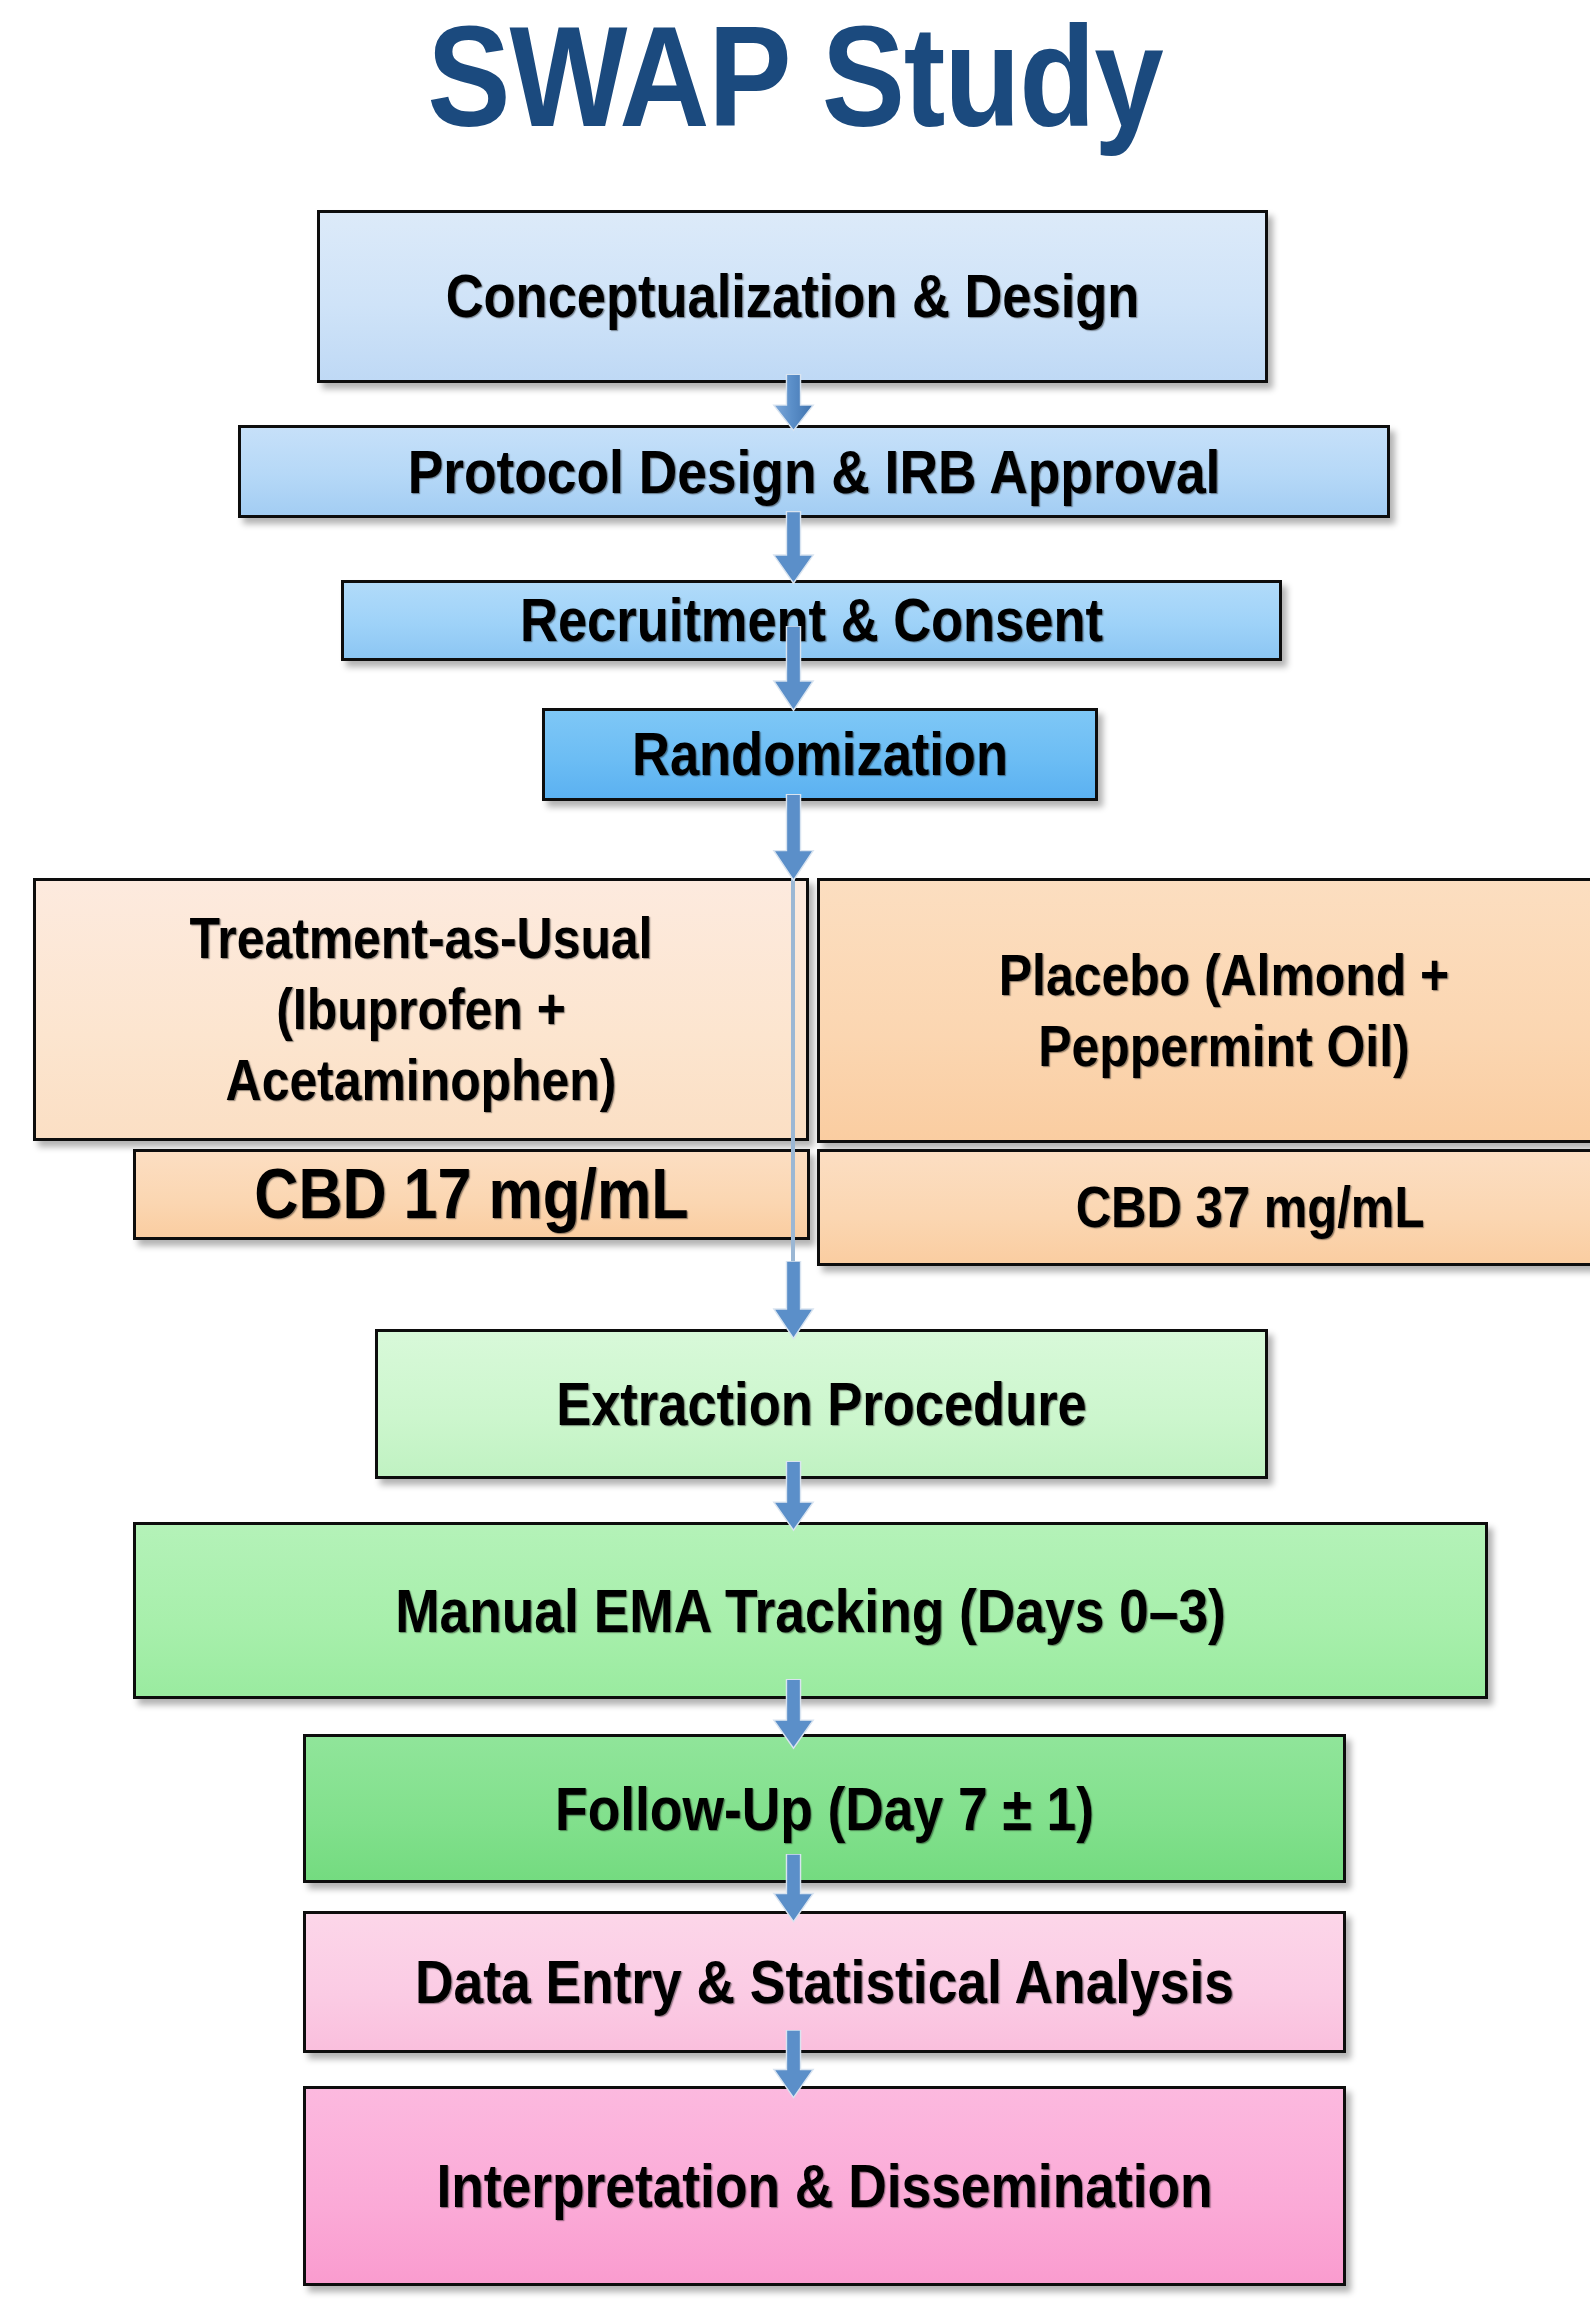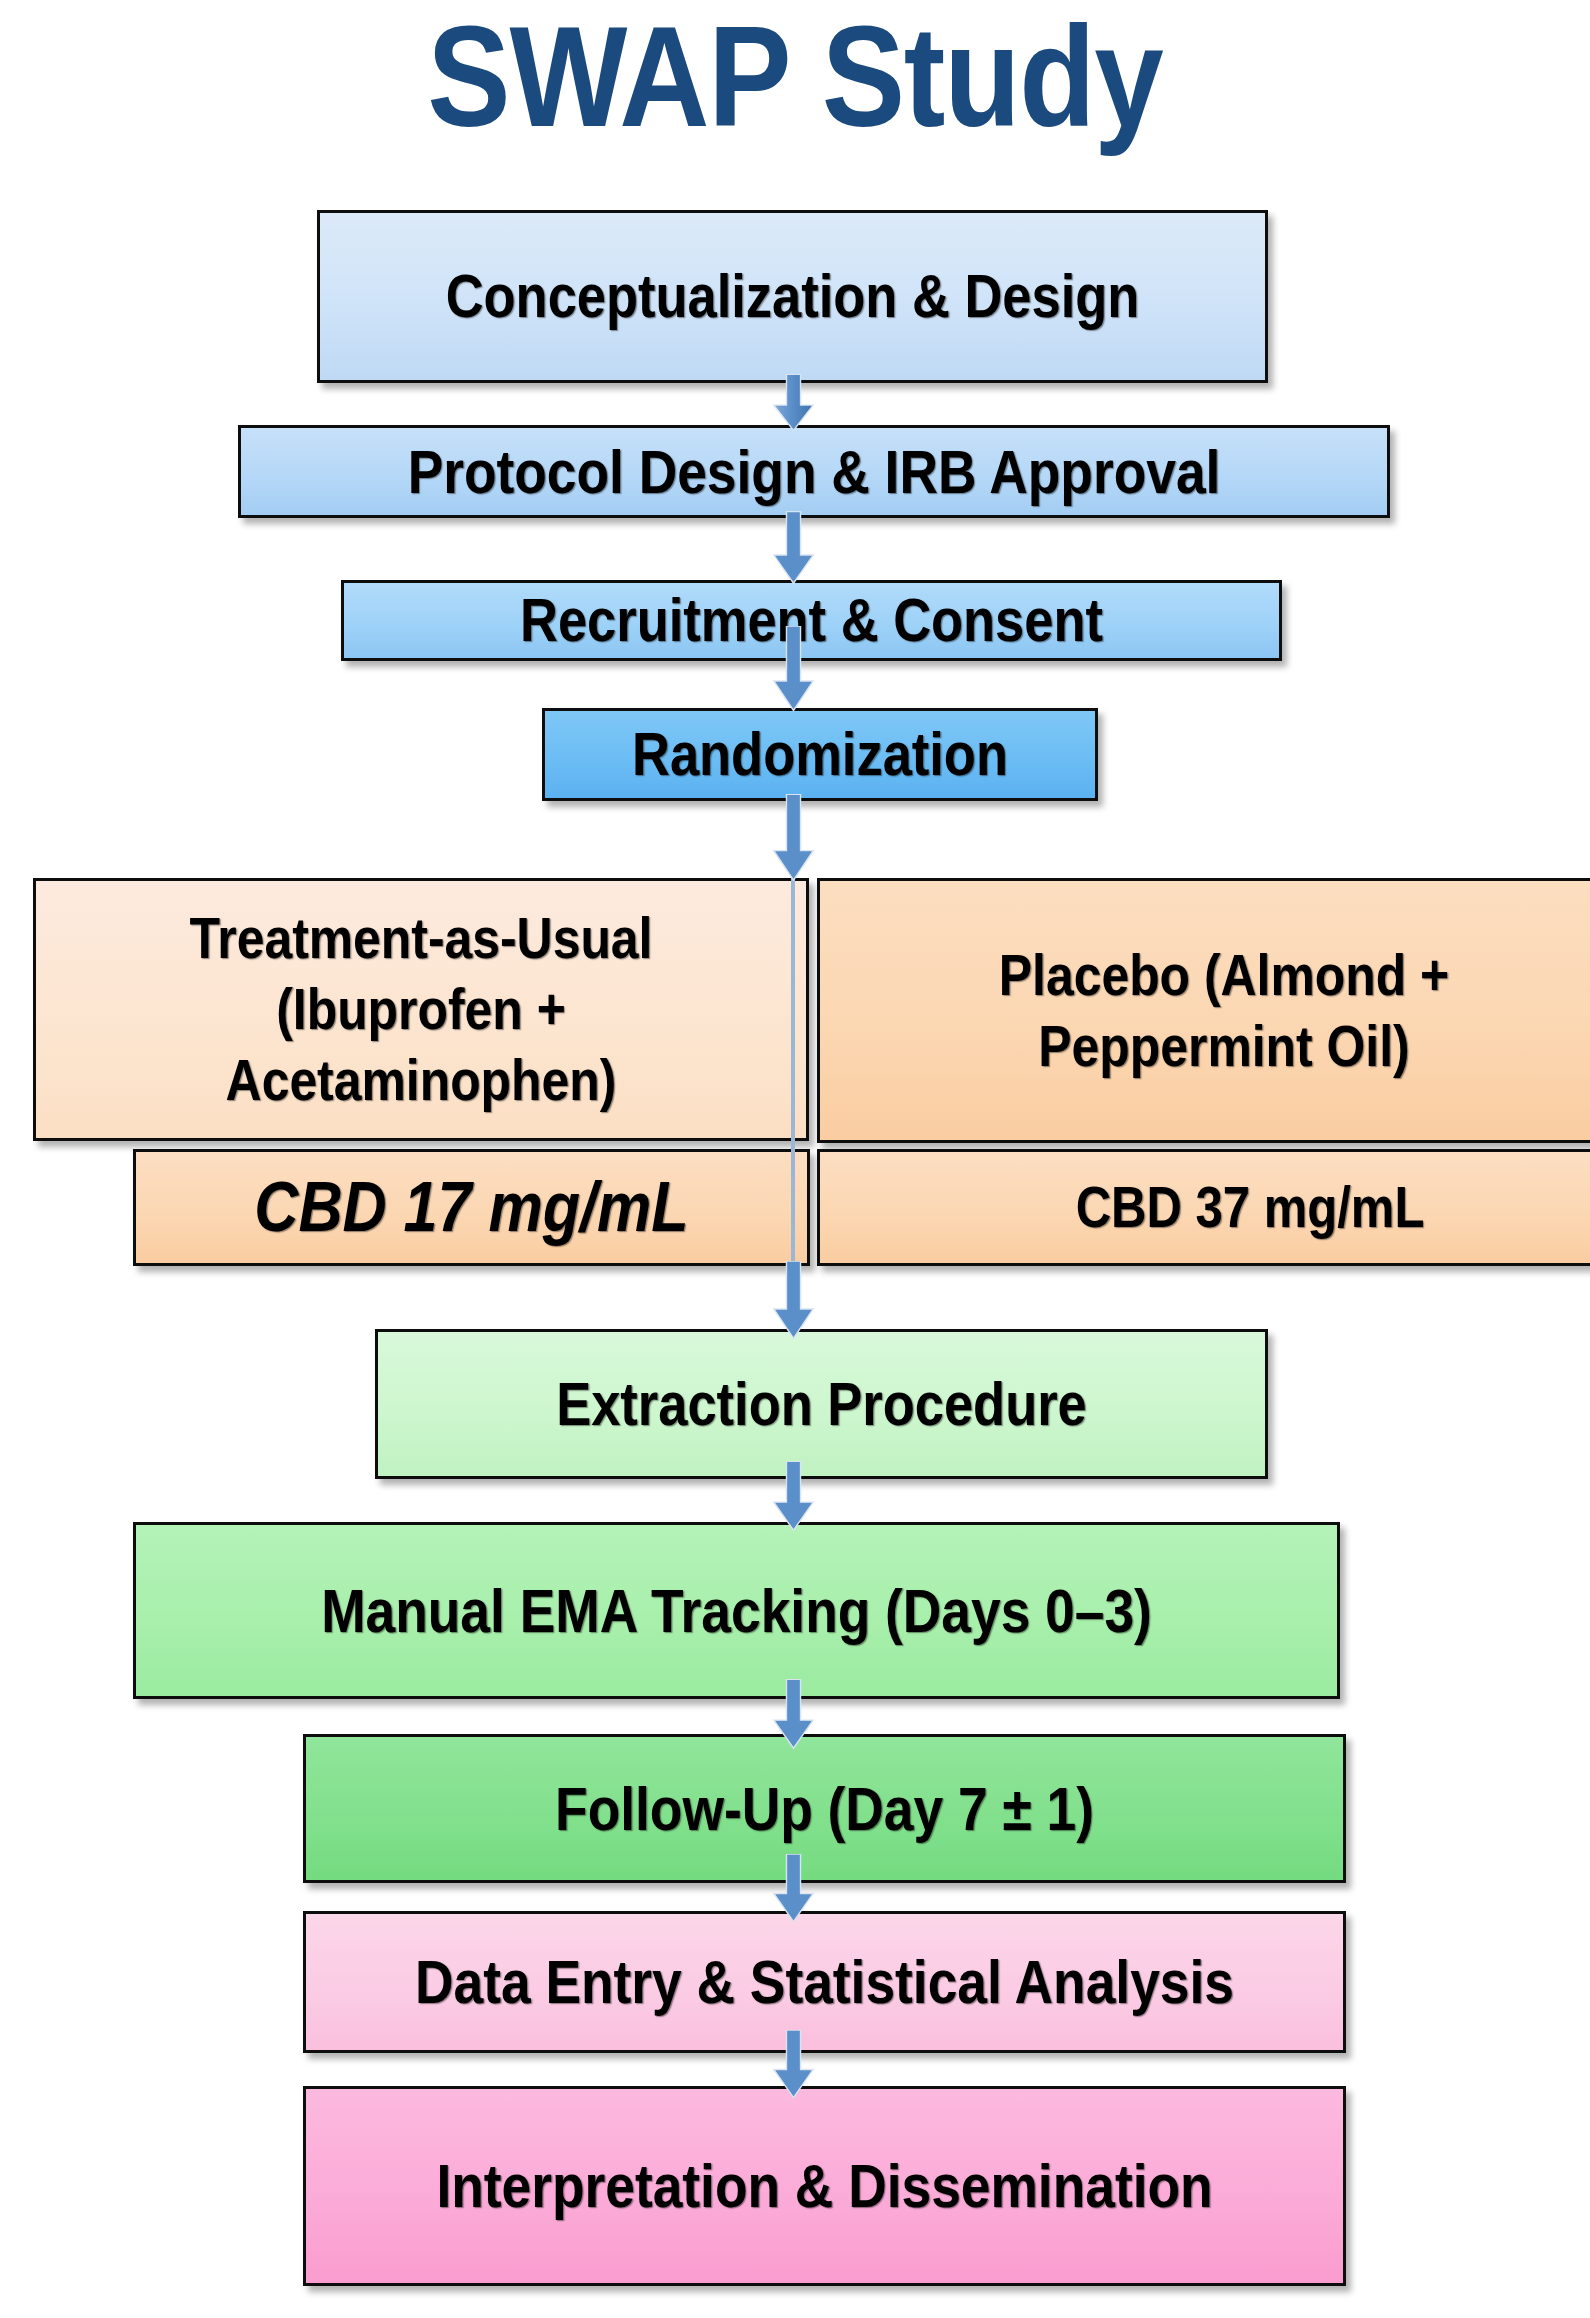--- a/index.html
+++ b/index.html
@@ -171,36 +171,36 @@
 (Ibuprofen +
 Acetaminophen)</span>
   </div>
 
   <div class="fbox" style="left:817px; top:878px; width:814px; height:265px;
               background:linear-gradient(180deg,#fcdec0 0%,#fbd6b1 60%,#facda1 100%);">
     <span class="lbl" style="font-size:58px;">Placebo (Almond +
 Peppermint Oil)</span>
   </div>
 
-  <div class="fbox" style="left:133px; top:1149px; width:677px; height:117px;
-              background:linear-gradient(180deg,#fcdec2 0%,#fbd6b1 60%,#facda1 100%);font-style:italic;">
+  <div class="fbox" style="left:133px; top:1149px; width:677px; height:91px;
+              background:linear-gradient(180deg,#fcdec2 0%,#fbd6b1 60%,#facda1 100%);">
     <span class="lbl" style="font-size:71px;">CBD 17 mg/mL</span>
   </div>
 
   <div class="fbox" style="left:817px; top:1149px; width:858px; height:117px;
               background:linear-gradient(180deg,#fcdec2 0%,#fbd6b1 60%,#facda1 100%);padding-left:8px;">
     <span class="lbl" style="font-size:57px;">CBD 37 mg/mL</span>
   </div>
 
   <div class="fbox" style="left:375px; top:1329px; width:893px; height:150px;
               background:linear-gradient(180deg,#d8f9d9 0%,#ccf6cd 60%,#c0f2c2 100%);">
     <span class="lbl" style="font-size:61px;">Extraction Procedure</span>
   </div>
 
-  <div class="fbox" style="left:133px; top:1522px; width:1207px; height:177px;
+  <div class="fbox" style="left:133px; top:1522px; width:1355px; height:177px;
               background:linear-gradient(180deg,#b4f2b8 0%,#a7efab 60%,#9aeba0 100%);">
     <span class="lbl" style="font-size:62px;">Manual EMA Tracking (Days 0–3)</span>
   </div>
 
   <div class="fbox" style="left:303px; top:1734px; width:1043px; height:149px;
               background:linear-gradient(180deg,#90e59a 0%,#81e08c 60%,#74db80 100%);">
     <span class="lbl" style="font-size:62px;">Follow-Up (Day 7 ± 1)</span>
   </div>
 
   <div class="fbox" style="left:303px; top:1911px; width:1043px; height:142px;

